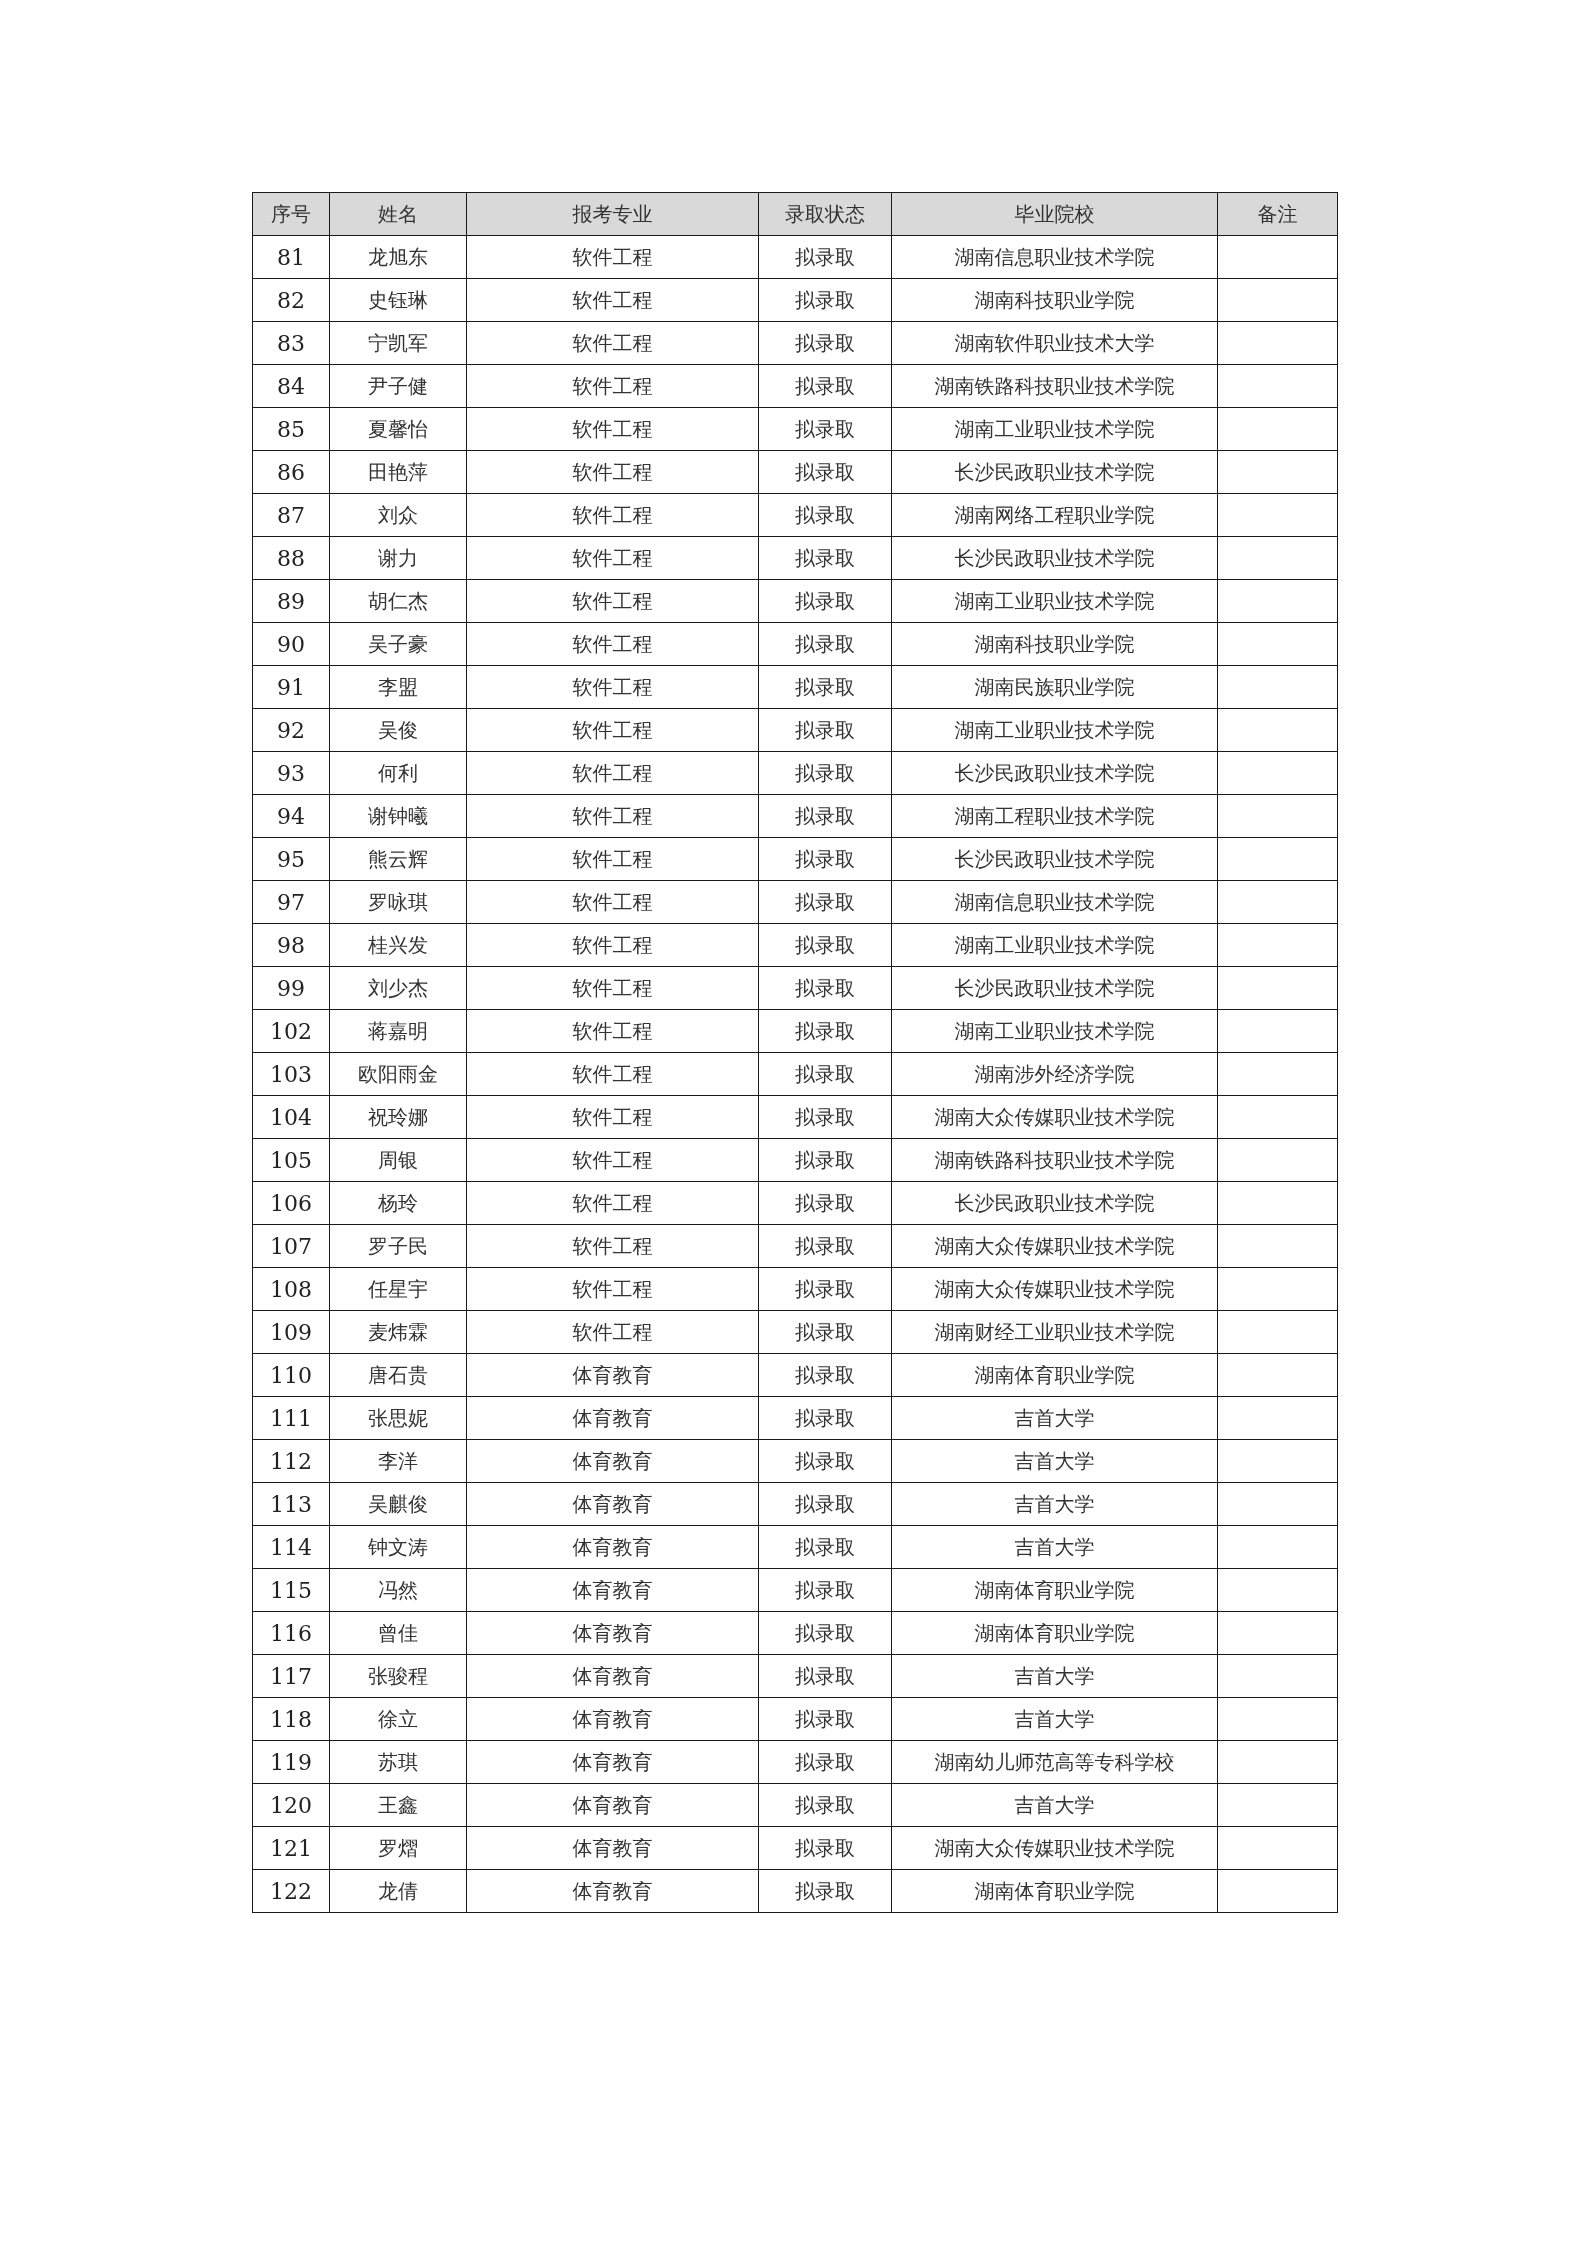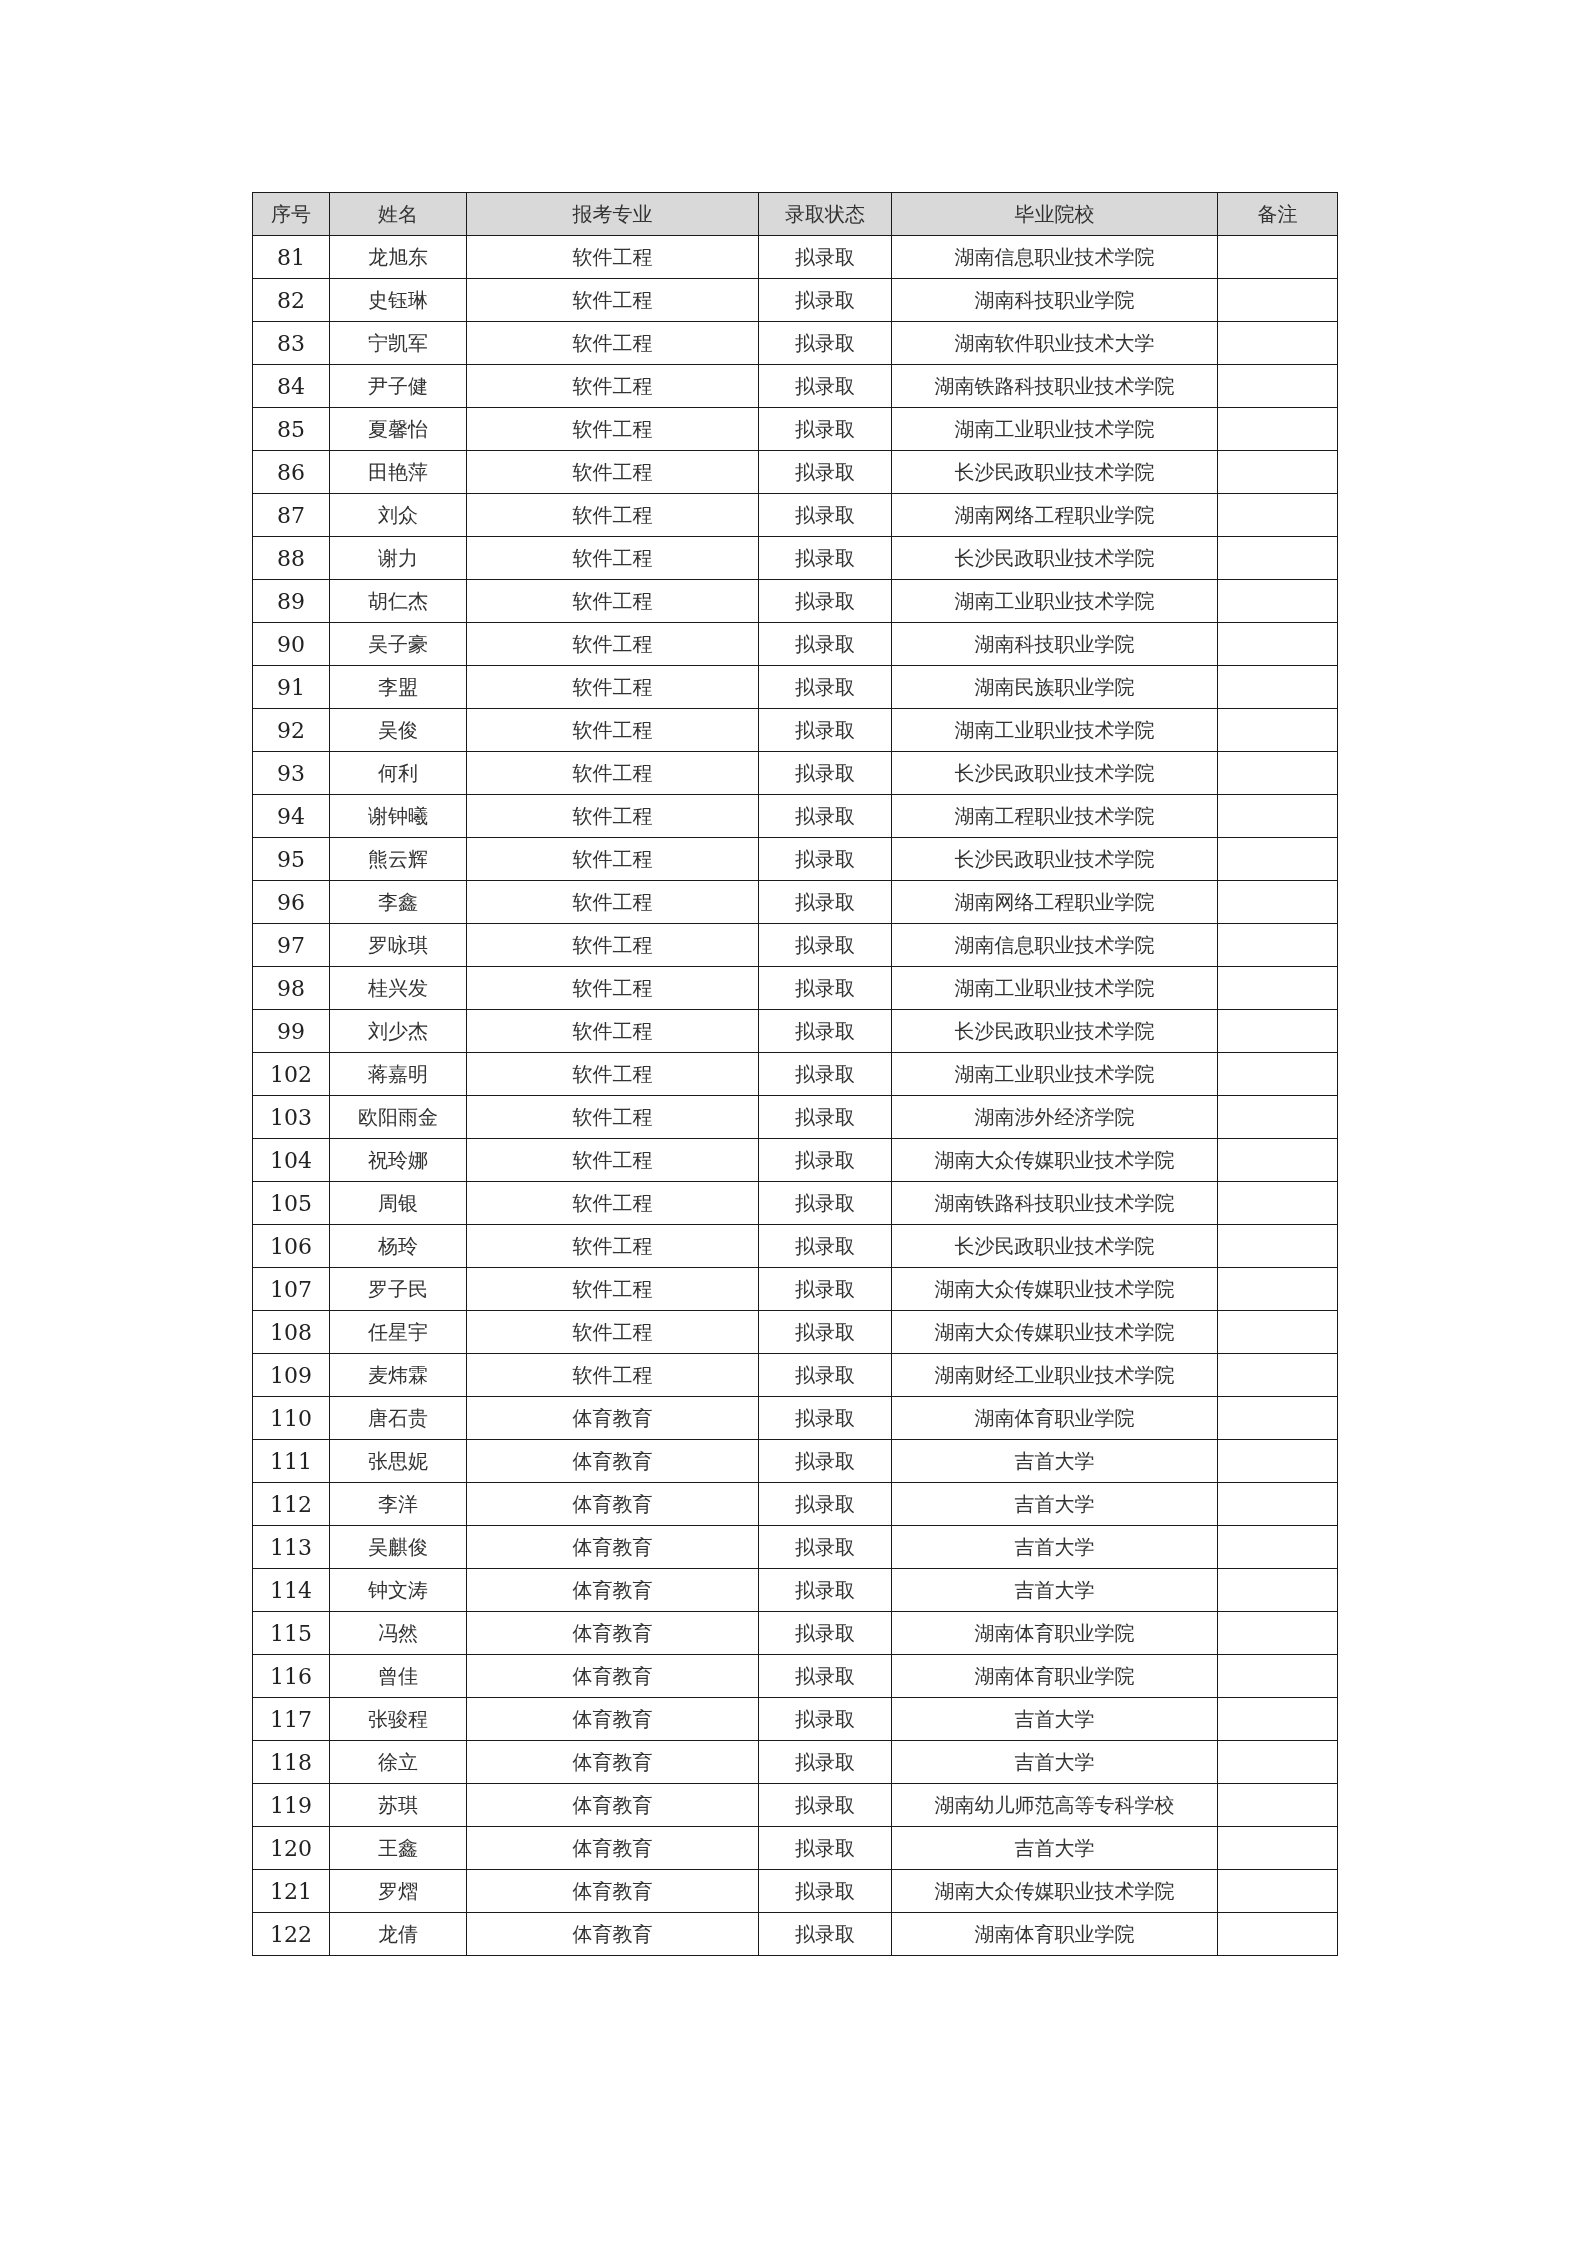--- a/index.html
+++ b/index.html
@@ -173,28 +173,20 @@
   </tr>
         <tr>
     <td class="num">95</td>
     <td class="cjk">熊云辉</td>
     <td class="cjk">软件工程</td>
     <td class="cjk">拟录取</td>
     <td class="cjk">长沙民政职业技术学院</td>
     <td class="cjk"></td>
   </tr>
         <tr>
-    <td class="num">96</td>
-    <td class="cjk">李鑫</td>
-    <td class="cjk">软件工程</td>
-    <td class="cjk">拟录取</td>
-    <td class="cjk">湖南网络工程职业学院</td>
-    <td class="cjk"></td>
-  </tr>
-        <tr>
     <td class="num">97</td>
     <td class="cjk">罗咏琪</td>
     <td class="cjk">软件工程</td>
     <td class="cjk">拟录取</td>
     <td class="cjk">湖南信息职业技术学院</td>
     <td class="cjk"></td>
   </tr>
         <tr>
     <td class="num">98</td>
     <td class="cjk">桂兴发</td>

